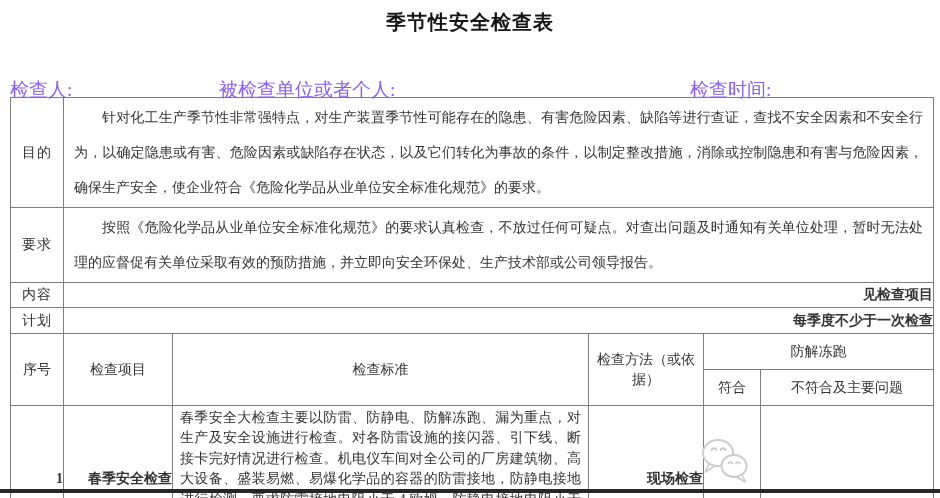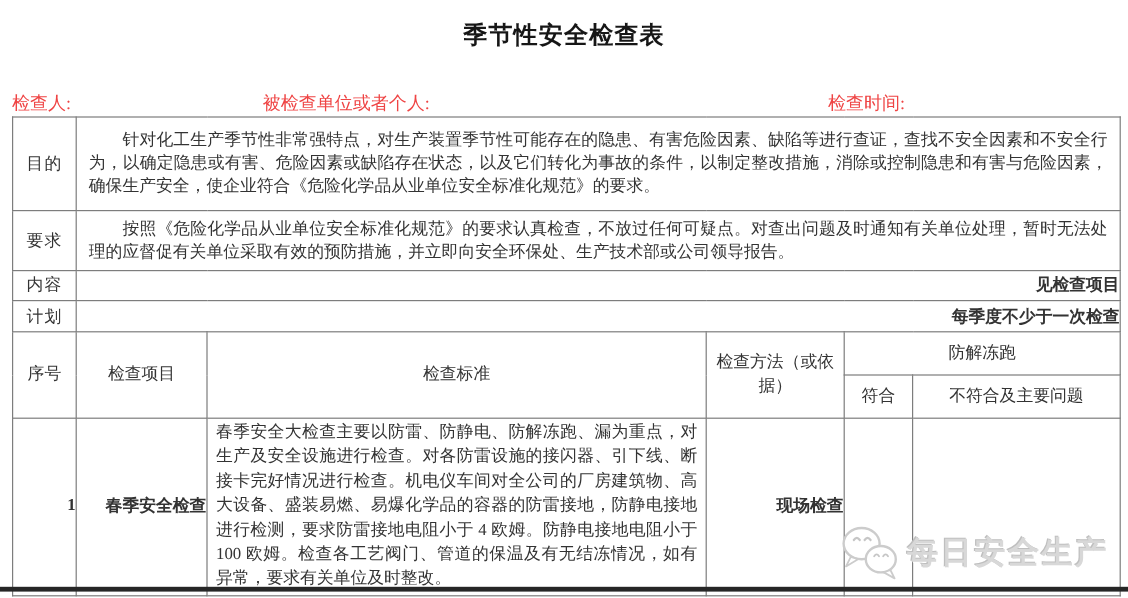--- a/index.html
+++ b/index.html
@@ -8,37 +8,37 @@
     position: relative;
     width: 940px;
     height: 498px;
     background: #ffffff;
     font-family: "Liberation Serif", "DejaVu Serif", serif;
     color: #333333;
     overflow: hidden;
   }
   .doc-title {
     position: absolute;
-    top: 16px;
+    top: 9px;
     left: 0;
     width: 100%;
     text-align: center;
     font-size: 20px;
     font-weight: bold;
     color: #161616;
     letter-spacing: 1px;
   }
   .info-row {
     position: absolute;
     top: 77px;
     left: 0;
     width: 100%;
     height: 18px;
-    font-size: 15px;
-    color: #ef4444;
+    font-size: 19px;
+    color: #8b5cf6;
   }
   .info-row span { position: absolute; white-space: nowrap; }
   .info-inspector { left: 10px; }
   .info-unit { left: 219px; }
   .info-time { left: 690px; }
 
   table.main {
     position: absolute;
     top: 97px;
     left: 10px;
@@ -50,21 +50,21 @@
     border: 1px solid #7d7d7d;
     font-size: 14px;
     color: #333333;
     vertical-align: middle;
     overflow: hidden;
   }
   td.lbl { text-align: center; letter-spacing: 1px; }
   td.para {
     text-align: justify;
     text-indent: 2em;
-    line-height: 19px;
+    line-height: 35px;
     padding: 2px 10px 2px 10px;
   }
   td.ctr { text-align: right; font-size: 13.5px; font-weight: bold; }
   td.head { text-align: center; font-size: 14px; line-height: 20px; padding: 0 6px; }
   td.std {
     text-align: justify;
     line-height: 20.4px;
     font-size: 13.5px;
     padding: 2px 7px;
   }
@@ -171,18 +171,17 @@
     <svg class="wm-icon" width="52" height="48" viewBox="0 0 52 48">
       <ellipse cx="20" cy="17" rx="15" ry="13" fill="#ffffff" stroke="#cccccc" stroke-width="2"></ellipse>
       <path d="M11 28 L7 36 L17 30 Z" fill="#ffffff" stroke="#cccccc" stroke-width="1.5" stroke-linejoin="round"></path>
       <path d="M13.5 14 q2.5 -3.5 5 0" fill="none" stroke="#c6c6c6" stroke-width="1.8" stroke-linecap="round"></path>
       <path d="M22.5 14 q2.5 -3.5 5 0" fill="none" stroke="#c6c6c6" stroke-width="1.8" stroke-linecap="round"></path>
       <ellipse cx="36" cy="30" rx="12.5" ry="11" fill="#ffffff" stroke="#cccccc" stroke-width="2"></ellipse>
       <path d="M44 39 L47.5 46 L38.5 41 Z" fill="#ffffff" stroke="#cccccc" stroke-width="1.5" stroke-linejoin="round"></path>
       <path d="M30.5 27.5 q2 -3 4 0" fill="none" stroke="#c6c6c6" stroke-width="1.6" stroke-linecap="round"></path>
       <path d="M38 27.5 q2 -3 4 0" fill="none" stroke="#c6c6c6" stroke-width="1.6" stroke-linecap="round"></path>
     </svg>
-    <span class="wm-text">每日安全生产</span>
   </div>
 
   <div class="bottom-line"></div>
 
 </div>
 
 </body></html>

